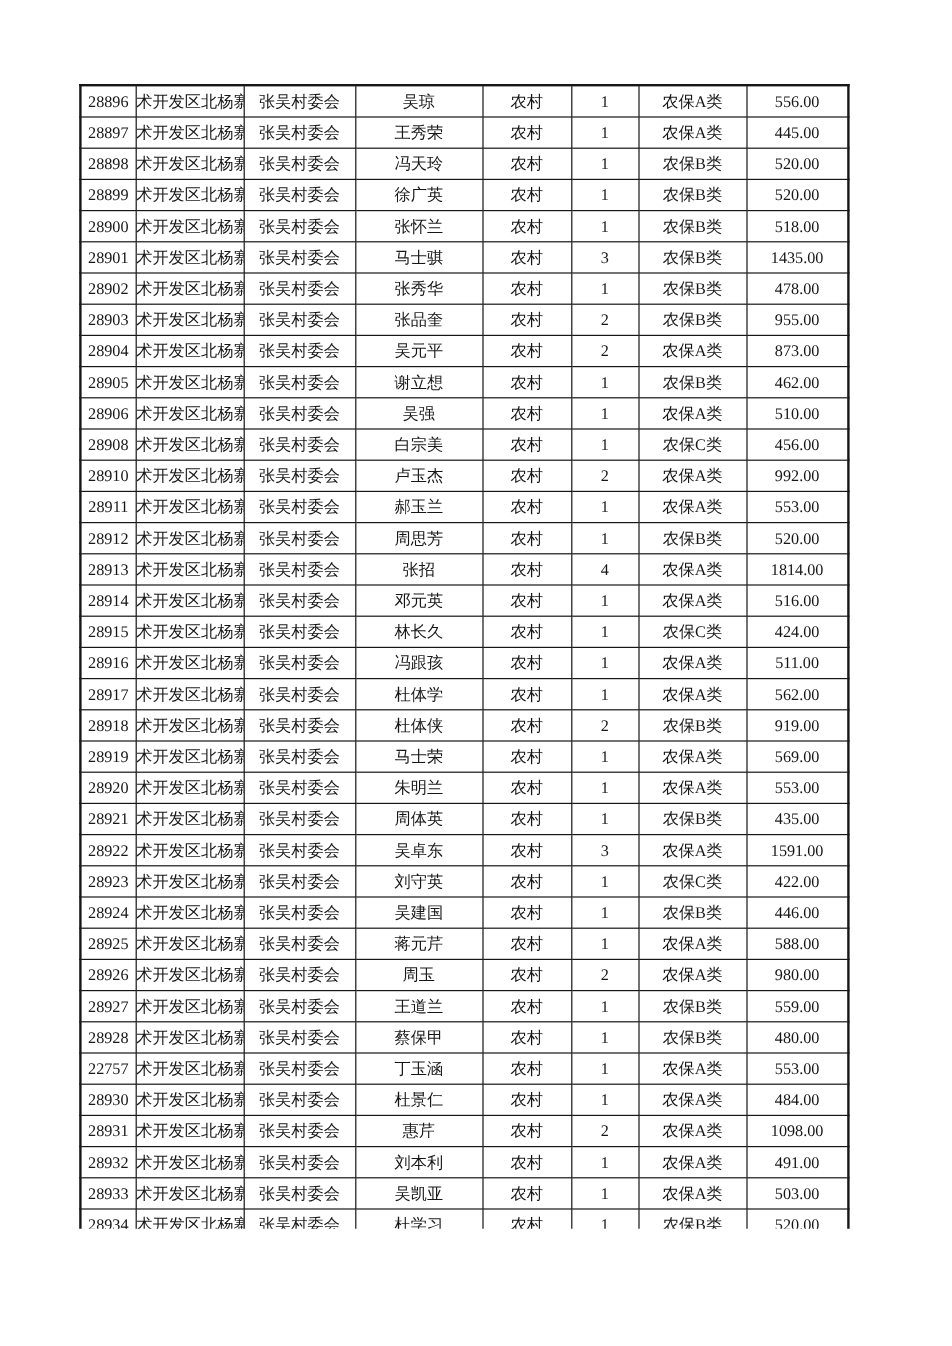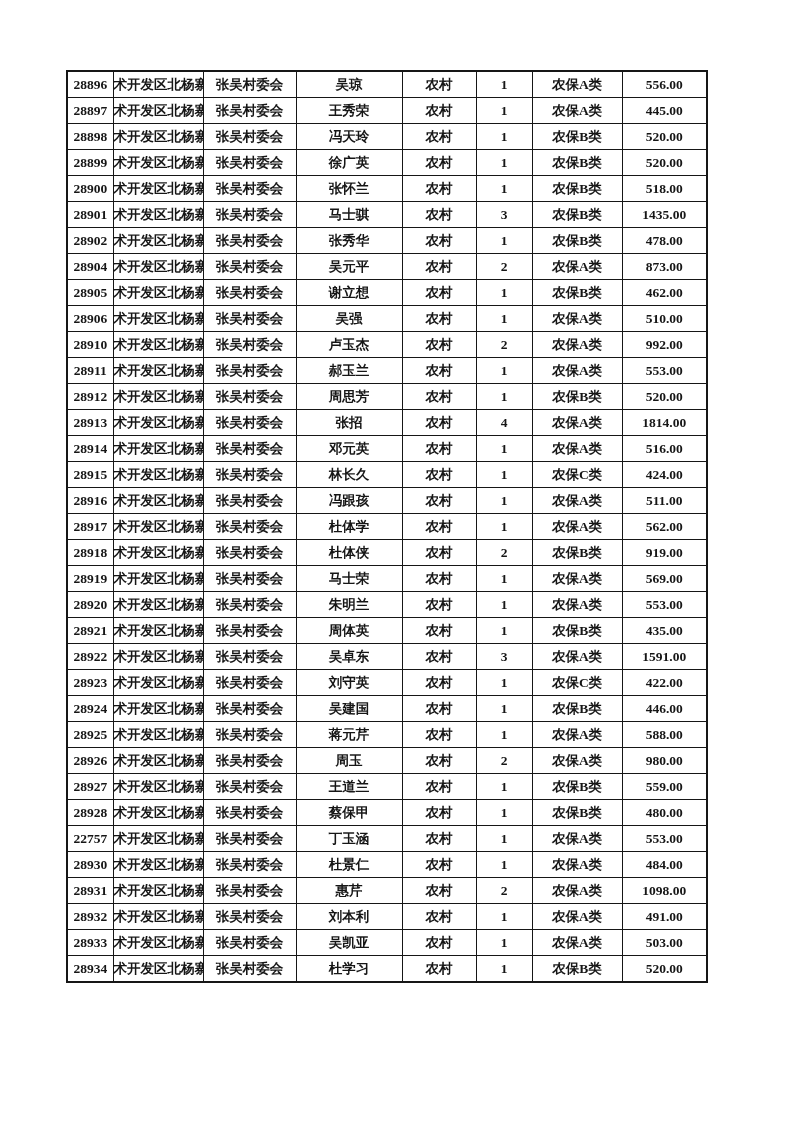--- a/index.html
+++ b/index.html
@@ -11,21 +11,21 @@
   html,body{margin:0;padding:0;}
   body{
     width:793px;height:1122px;
     background:var(--bg);
     position:relative;
     font-family:"Liberation Serif","DejaVu Serif",serif;
     color:var(--ink);
   }
   .page{
     position:absolute;left:0;top:0;width:793px;height:1024px;
-    background:var(--bg);overflow:hidden;font-weight:bold;
+    background:var(--bg);overflow:hidden;
   }
   table.sheet{
     position:absolute;
     left:66px;top:70px;
     width:640px;
     border-collapse:collapse;
     table-layout:fixed;
     border:2px solid var(--border);
   }
   table.sheet td{
@@ -151,20 +151,32 @@
             <span class="clip">术开发区北杨寨</span>
           </td>
     <td class="c-village">张吴村委会</td>
     <td class="c-name">张秀华</td>
     <td class="c-residence">农村</td>
     <td class="c-count">1</td>
     <td class="c-category">农保B类</td>
     <td class="c-amount">478.00</td>
   </tr>
 
+  <tr>
+    <td class="c-serial">28903</td>
+    <td class="c-district">
+            <span class="clip">术开发区北杨寨</span>
+          </td>
+    <td class="c-village">张吴村委会</td>
+    <td class="c-name">张品奎</td>
+    <td class="c-residence">农村</td>
+    <td class="c-count">2</td>
+    <td class="c-category">农保B类</td>
+    <td class="c-amount">955.00</td>
+  </tr>
 
   <tr>
     <td class="c-serial">28904</td>
     <td class="c-district">
             <span class="clip">术开发区北杨寨</span>
           </td>
     <td class="c-village">张吴村委会</td>
     <td class="c-name">吴元平</td>
     <td class="c-residence">农村</td>
     <td class="c-count">2</td>
@@ -192,20 +204,32 @@
           </td>
     <td class="c-village">张吴村委会</td>
     <td class="c-name">吴强</td>
     <td class="c-residence">农村</td>
     <td class="c-count">1</td>
     <td class="c-category">农保A类</td>
     <td class="c-amount">510.00</td>
   </tr>
 
 
+  <tr>
+    <td class="c-serial">28908</td>
+    <td class="c-district">
+            <span class="clip">术开发区北杨寨</span>
+          </td>
+    <td class="c-village">张吴村委会</td>
+    <td class="c-name">白宗美</td>
+    <td class="c-residence">农村</td>
+    <td class="c-count">1</td>
+    <td class="c-category">农保C类</td>
+    <td class="c-amount">456.00</td>
+  </tr>
 
 
   <tr>
     <td class="c-serial">28910</td>
     <td class="c-district">
             <span class="clip">术开发区北杨寨</span>
           </td>
     <td class="c-village">张吴村委会</td>
     <td class="c-name">卢玉杰</td>
     <td class="c-residence">农村</td>

